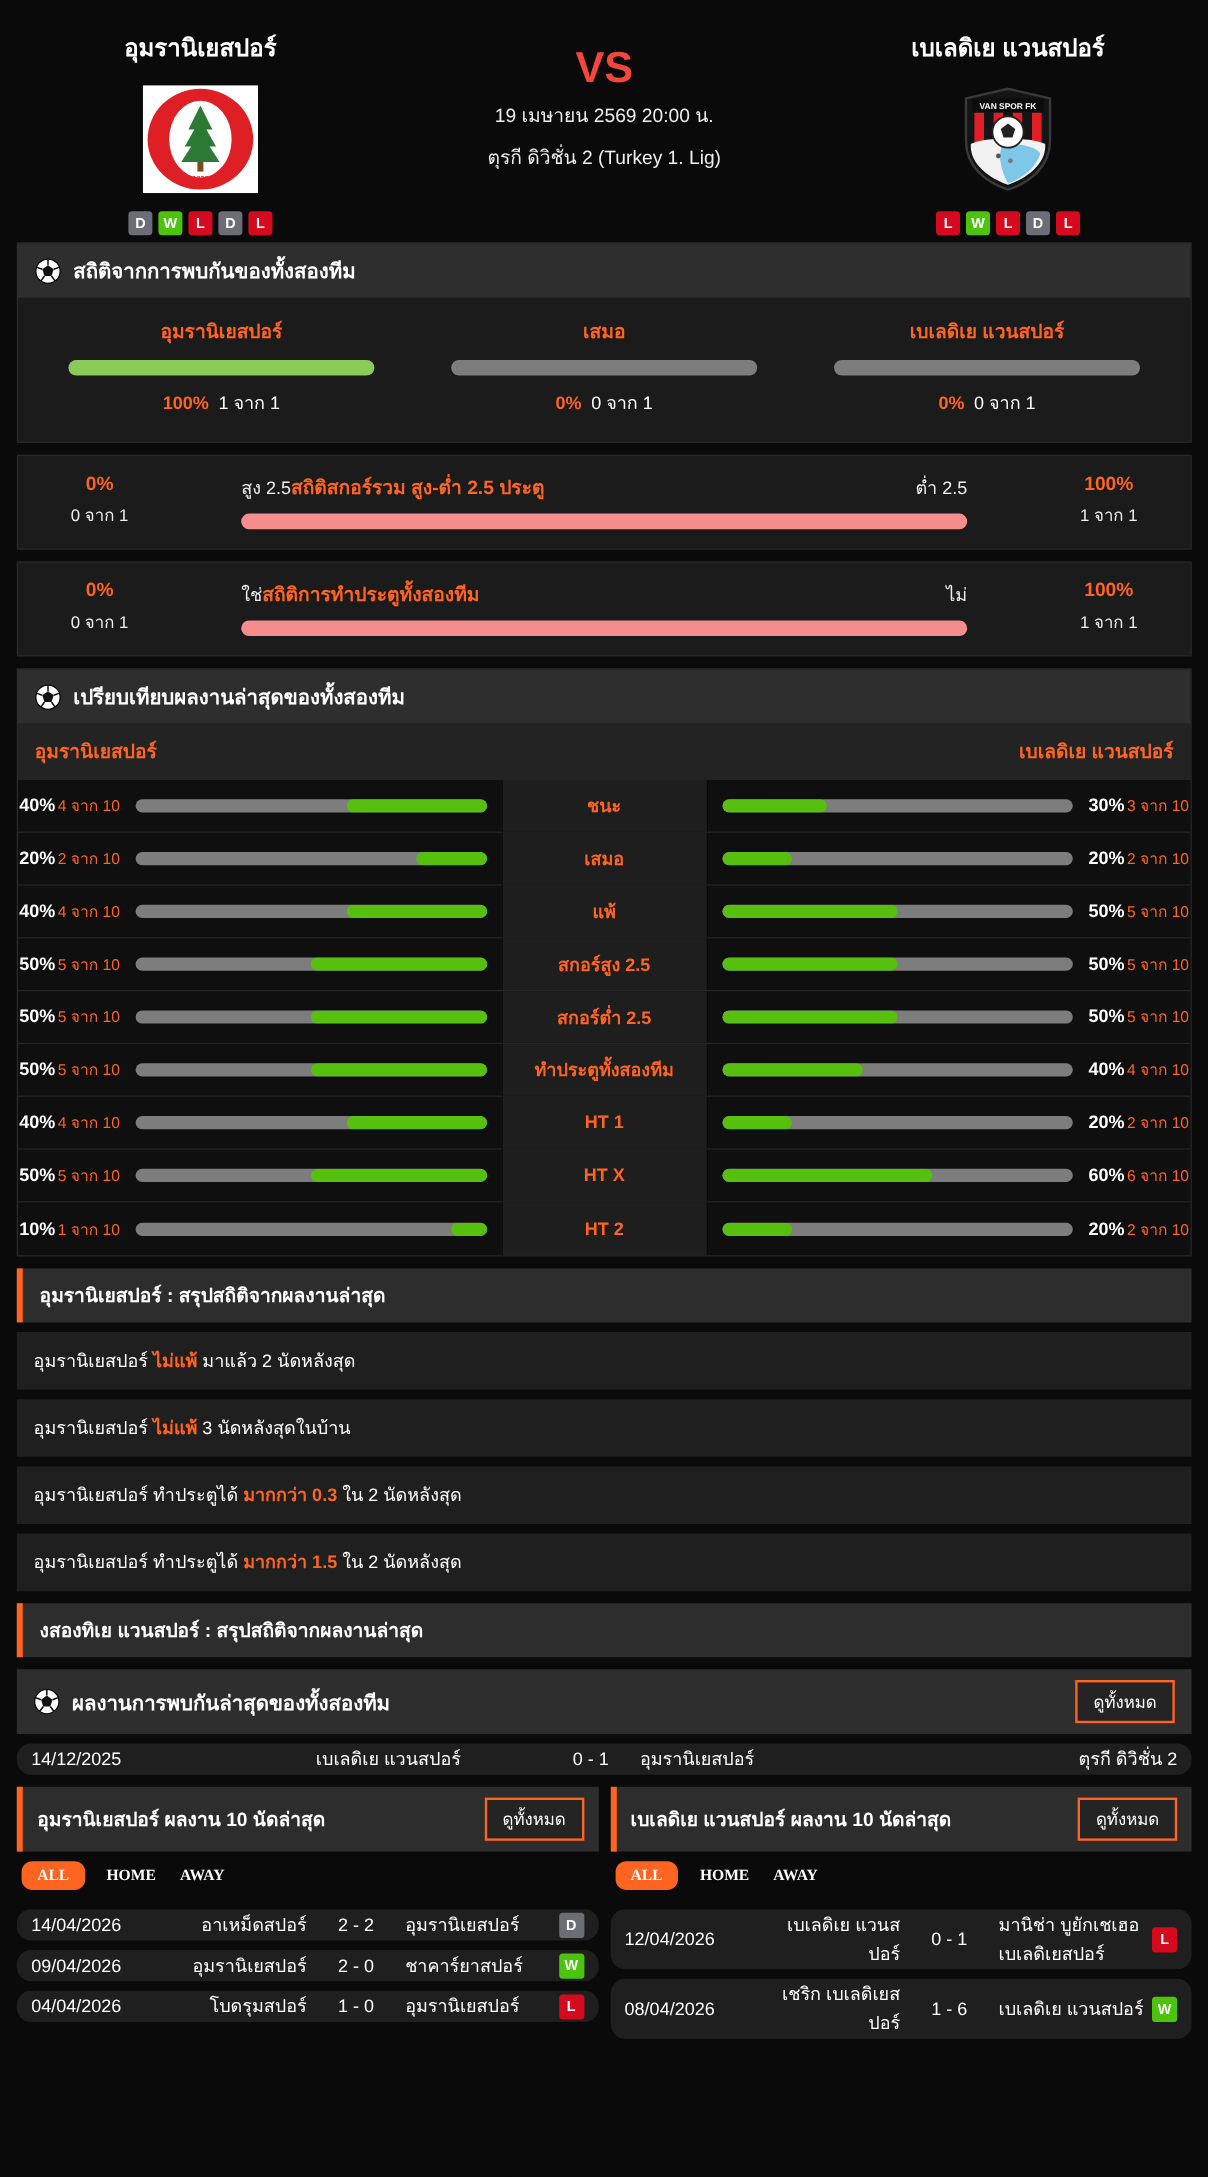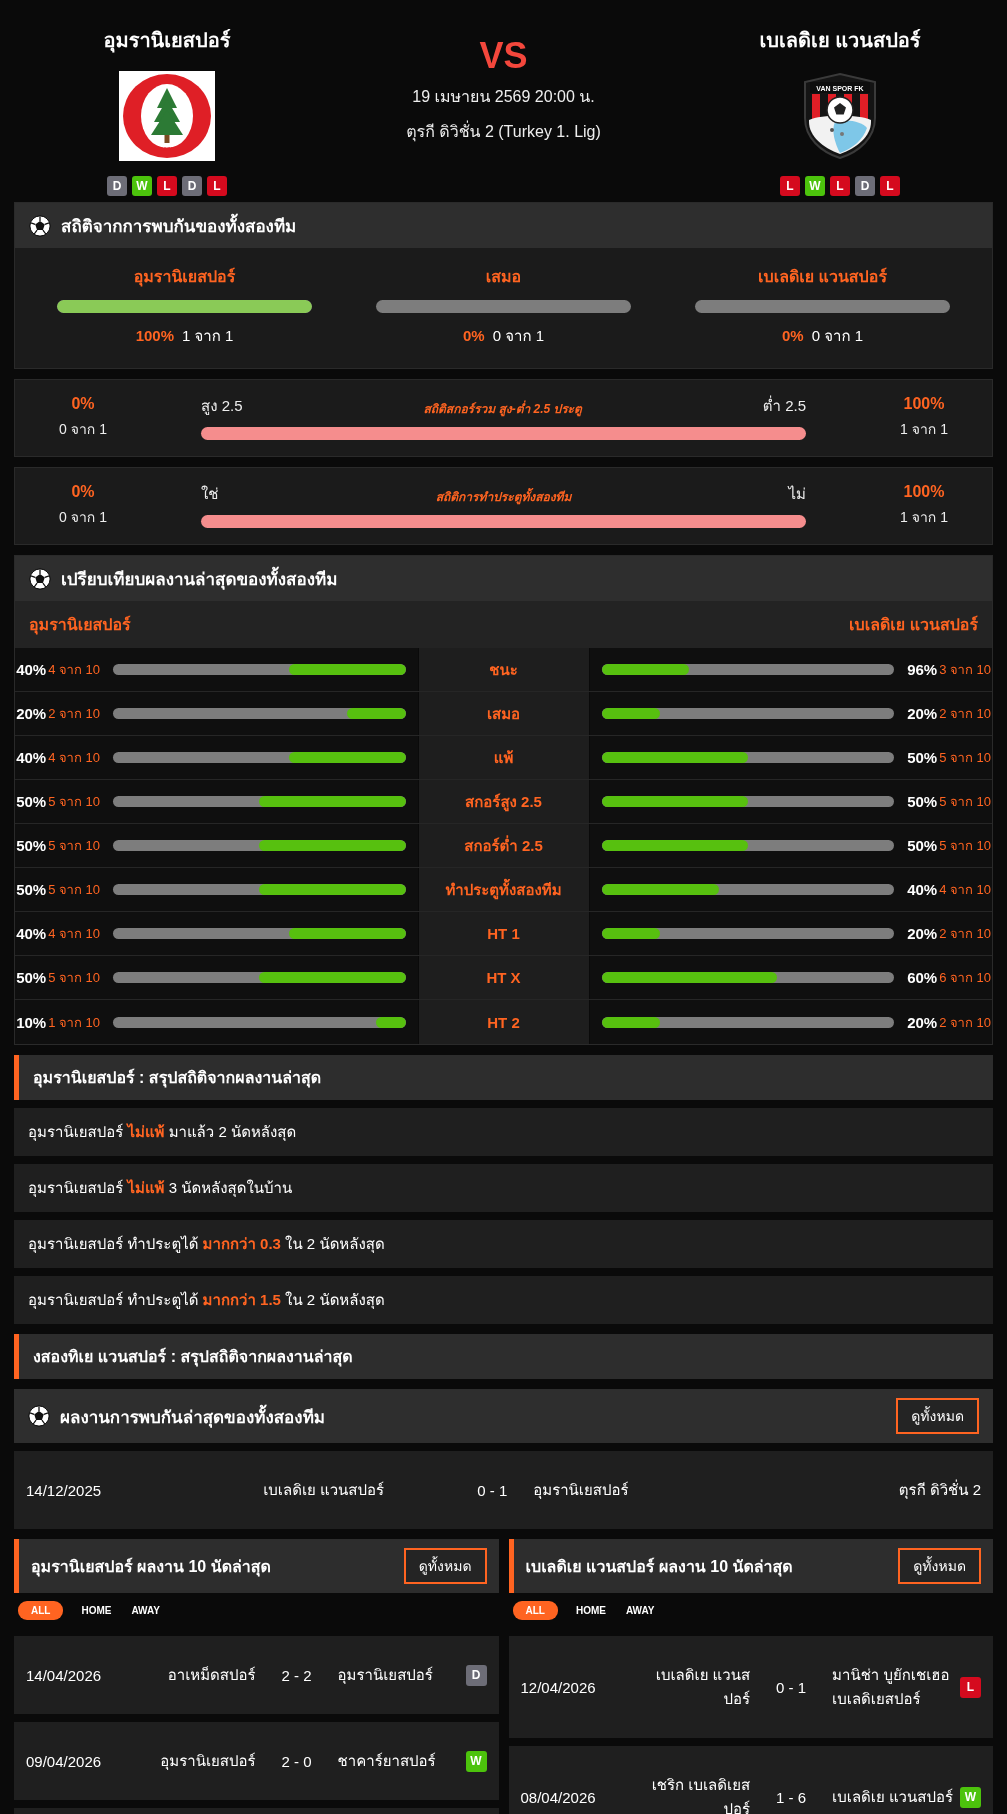--- a/index.html
+++ b/index.html
@@ -37,21 +37,21 @@
   .bar .fill{height:100%;border-radius:7px;background:var(--lgreen);}
   .h2h-stats{font-size:15px;}
   .h2h-stats .pct{color:var(--accent);font-weight:bold;margin-right:8px;}
   
   .ou{display:flex;align-items:center;padding:14px 12px 16px;}
   .ou .side{width:112px;text-align:center;}
   .ou .side .pct{color:var(--accent);font-weight:bold;font-size:16px;margin-bottom:5px;}
   .ou .side .cnt{font-size:14px;color:#eee;}
   .ou .mid{flex:1;margin:0 62px;}
   .ou .mid-top{display:flex;align-items:flex-end;margin-bottom:9px;}
-  .ou .mid-title{flex:1;text-align:center;color:var(--accent);font-weight:bold;font-size:12px;font-style:italic;}
+  .ou .mid-title{flex:1;text-align:left;color:var(--accent);font-weight:bold;font-size:16px;}
   .ou .mid-side-label{font-size:15px;color:#eee;}
   .pinkbar{height:13px;border-radius:7px;background:var(--pink);}
   
   .compare-sub{display:flex;justify-content:space-between;background:#232323;
     padding:11px 14px;color:var(--accent);font-size:16px;font-weight:bold;}
   .compare-rows{background:#0f0f0f;}
   .compare-row{display:flex;align-items:stretch;min-height:44px;border-bottom:1px solid #262626;}
   .compare-row:last-child{border-bottom:none;}
   .c-stat{width:86px;display:flex;flex-direction:row;justify-content:center;align-items:center;gap:2px;}
   .c-stat .pct{font-weight:bold;font-size:15px;}
@@ -62,37 +62,37 @@
   .c-bar.anchor-right{justify-content:flex-end;}
   .c-label{width:172px;background:#1e1e1e;display:flex;align-items:center;justify-content:center;
     color:var(--accent);font-size:15px;font-weight:bold;border-left:1px solid #0a0a0a;border-right:1px solid #0a0a0a;}
   
   .summary-header{background:#2d2d2d;border-left:5px solid var(--accent);
     padding:10px 14px;font-size:16px;font-weight:bold;margin-bottom:8px;}
   .summary-item{background:#1f1f1f;padding:12px 14px;font-size:15px;margin-bottom:8px;}
   .summary-item .hl{color:var(--accent);font-weight:bold;text-align:right;}
   .section-gap{margin-bottom:10px;}
   
-  .match-row{background:#1f1f1f;margin-top:8px;padding:27px 12px;display:flex;
-    align-items:center;font-size:15px;cursor:pointer;}
+  .match-row{background:#1f1f1f;margin-top:8px;padding:1px 12px;display:flex;
+    align-items:center;font-size:15px;cursor:pointer;border-radius:12px;}
   .m-date{width:120px;}
   .m-home{flex:1.2;text-align:right;padding-right:10px;}
   .m-score{width:62px;text-align:center;}
   .m-away{flex:1.4;text-align:left;padding-left:10px;}
   .m-league{width:150px;text-align:right;}
   .h2h-row .m-date{width:170px;} .h2h-row .m-home{text-align:center;}
   .rbadge{width:21px;height:21px;flex:none;}
   
   .tables{display:flex;gap:10px;margin-bottom:10px;}
   .table-panel{flex:1;min-width:0;}
   .table-header{background:#2d2d2d;border-left:5px solid var(--accent);padding:9px 12px;
     display:flex;align-items:center;font-size:16px;font-weight:bold;}
   .table-header .spacer{flex:1;}
   .tabs{display:flex;align-items:center;gap:16px;padding:8px 4px;}
-  .tab{font-size:10px;font-weight:bold;color:#fff;cursor:pointer;padding:4px 2px;}
+  .tab{font-size:13px;font-weight:bold;color:#fff;cursor:pointer;padding:4px 2px;font-family:Liberation Serif, serif;}
   .tab.active{background:var(--accent);border-radius:9px;padding:4px 13px;}
   .ball{flex:none;}
 </style>
 </head>
 <body>
 
 <div class="page">
 
   <header class="match-header">
     <div class="team">
@@ -253,21 +253,21 @@
               <div class="fill" style="width: 40%;"></div>
             </div>
           </div>
           <div class="c-label">ชนะ</div>
           <div class="c-barwrap">
             <div class="c-bar">
               <div class="fill" style="width: 30%;"></div>
             </div>
           </div>
           <div class="c-stat">
-            <div class="pct">96%</div>
+            <div class="pct">30%</div>
             <div class="cnt">3 จาก 10</div>
           </div>
         </div>
         <div class="compare-row">
           <div class="c-stat">
             <div class="pct">20%</div>
             <div class="cnt">2 จาก 10</div>
           </div>
           <div class="c-barwrap">
             <div class="c-bar anchor-right">

